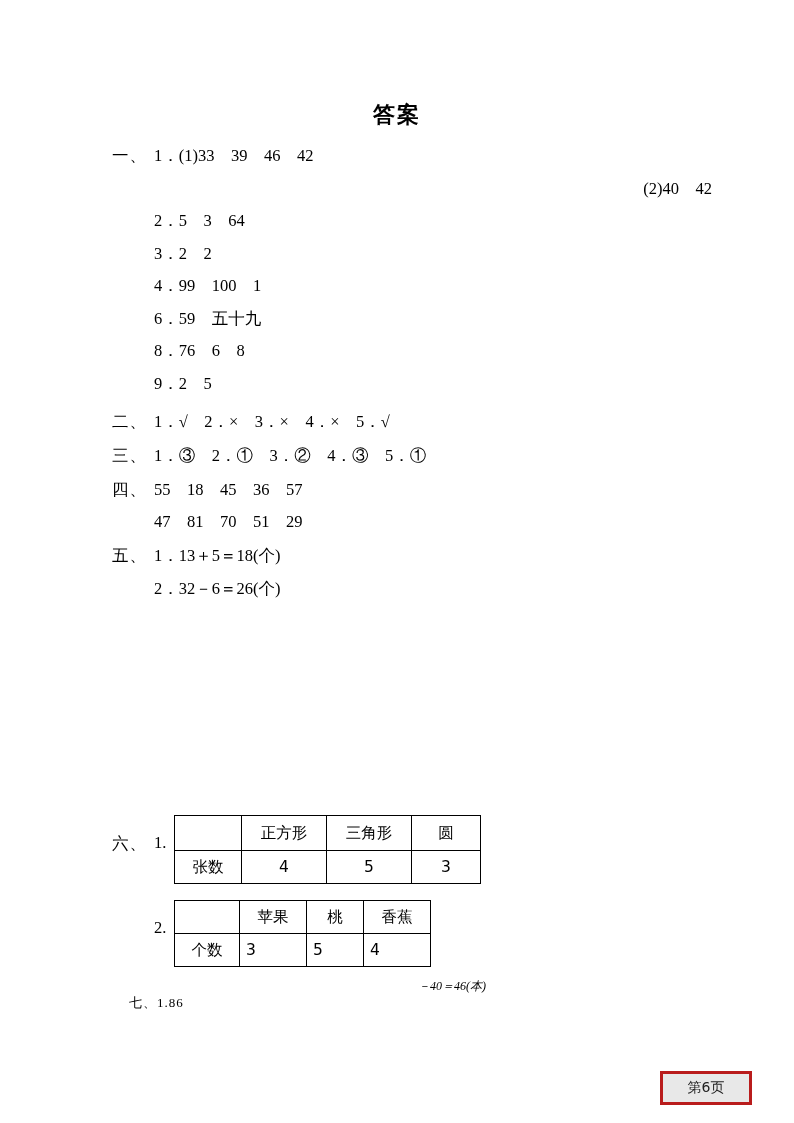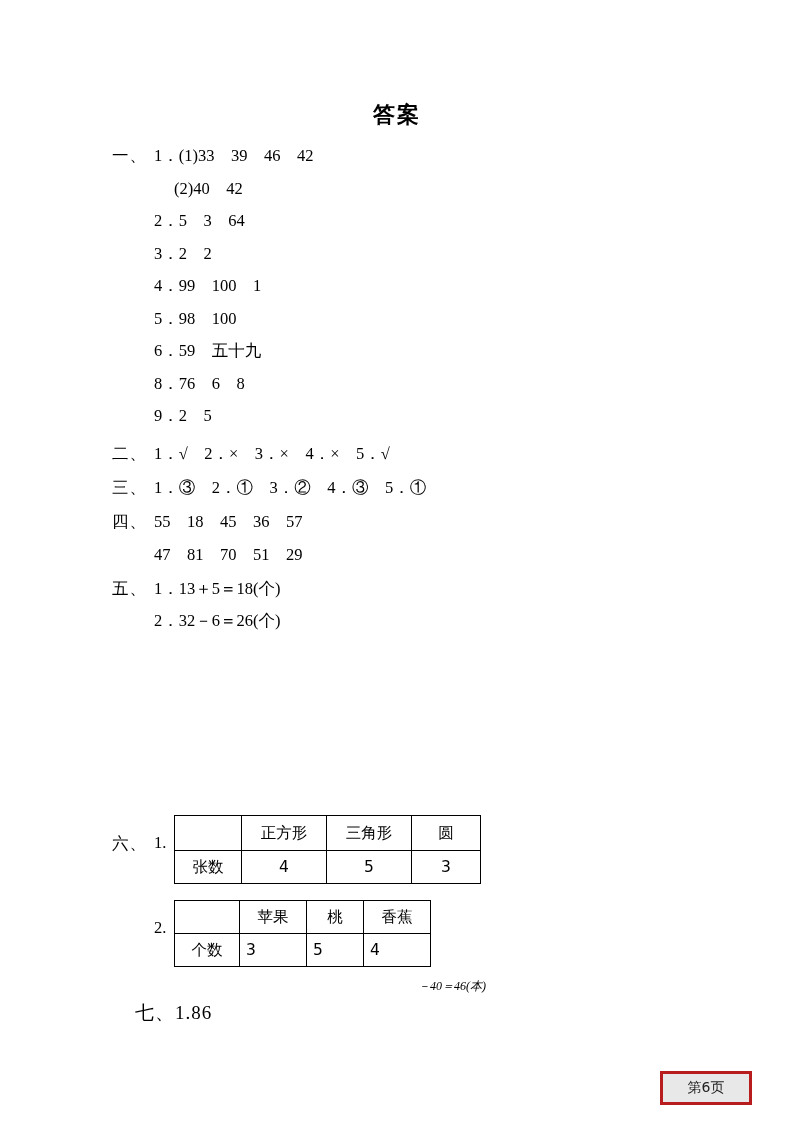--- a/index.html
+++ b/index.html
@@ -46,21 +46,21 @@
     margin-bottom: 10.5px;
     line-height: 22px;
     white-space: pre;
   }
   .sec-label {
     display: inline-block;
     min-width: 42px;
     letter-spacing: 1px;
   }
   .indent-1 { padding-left: 42px; }
-  .indent-2 { padding-left: 62px; }
+  .indent-2 { padding-left: 62px; justify-content: flex-end; }
   table.ans-table {
     border-collapse: collapse;
     font-size: 15.5px;
     font-family: "DejaVu Sans", sans-serif;
   }
   table.ans-table td {
     border: 1px solid #000;
     text-align: center;
     vertical-align: middle;
     padding: 0 6px;
@@ -97,21 +97,21 @@
   .t2 .c0 { width: 52px; }
   .t2 .c1 { width: 54px; }
   .t2 .c2 { width: 44px; }
   .t2 .c3 { width: 54px; }
   .t2 .left { text-align: left; padding-left: 6px; }
   .two-block { margin-top: 16px; }
   .seven-line {
     position: absolute;
     left: 112px;
     top: 978px;
-    font-size: 19px;
+    font-size: 13px;
     letter-spacing: 1px;
     white-space: pre;
   }
   .seven-tail {
     position: absolute;
     left: 418px;
     top: 978px;
     font-size: 12px;
     white-space: pre;
     font-style: italic;
@@ -151,23 +151,20 @@
     <div class="line indent-1">
       <span>2．5　3　64</span>
     </div>
     <div class="line indent-1">
       <span>3．2　2</span>
     </div>
     <div class="line indent-1">
       <span>4．99　100　1</span>
     </div>
     <div class="line indent-1">
-      <span>5．98　100</span>
-    </div>
-    <div class="line indent-1">
       <span>6．59　五十九</span>
     </div>
     <div class="line indent-1">
       <span>8．76　6　8</span>
     </div>
     <div class="line indent-1">
       <span>9．2　5</span>
     </div>
 
     <div class="line" style="margin-top:16px;">

